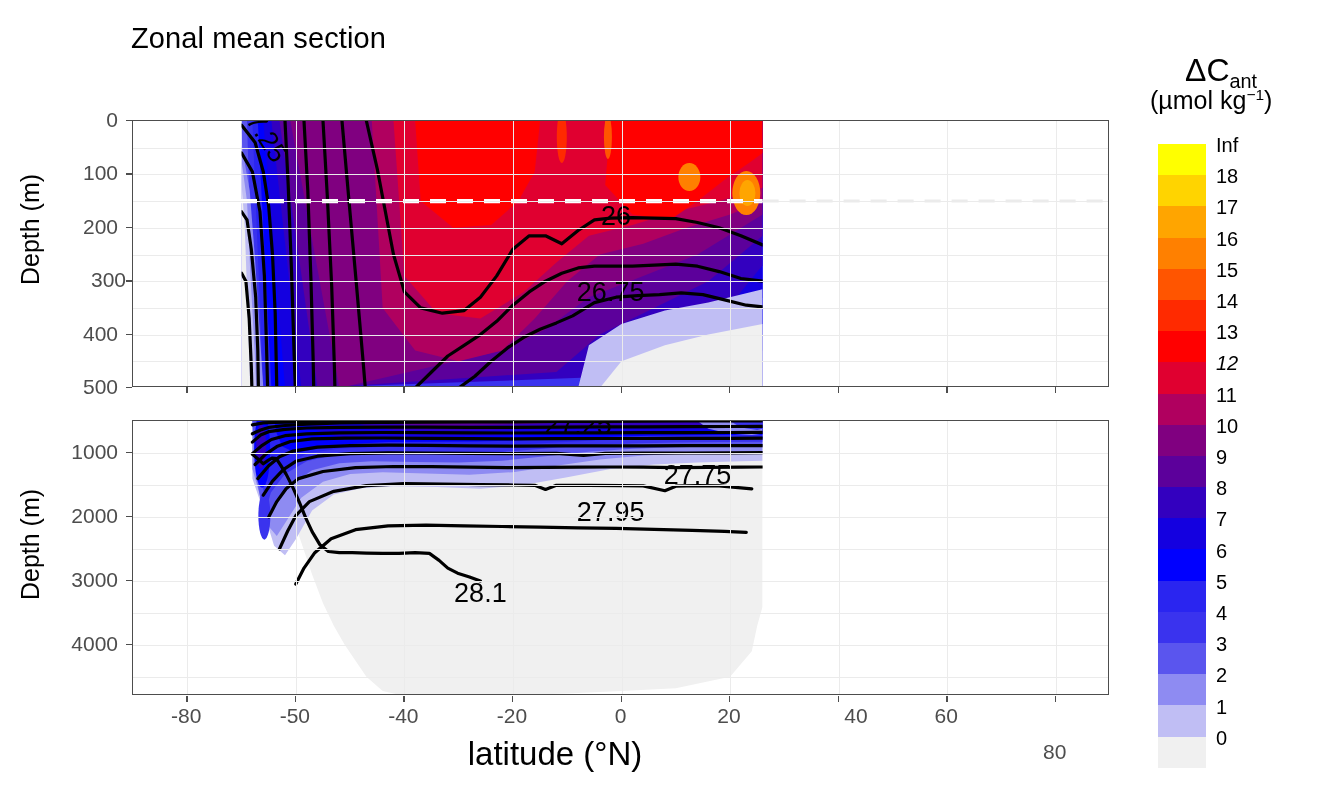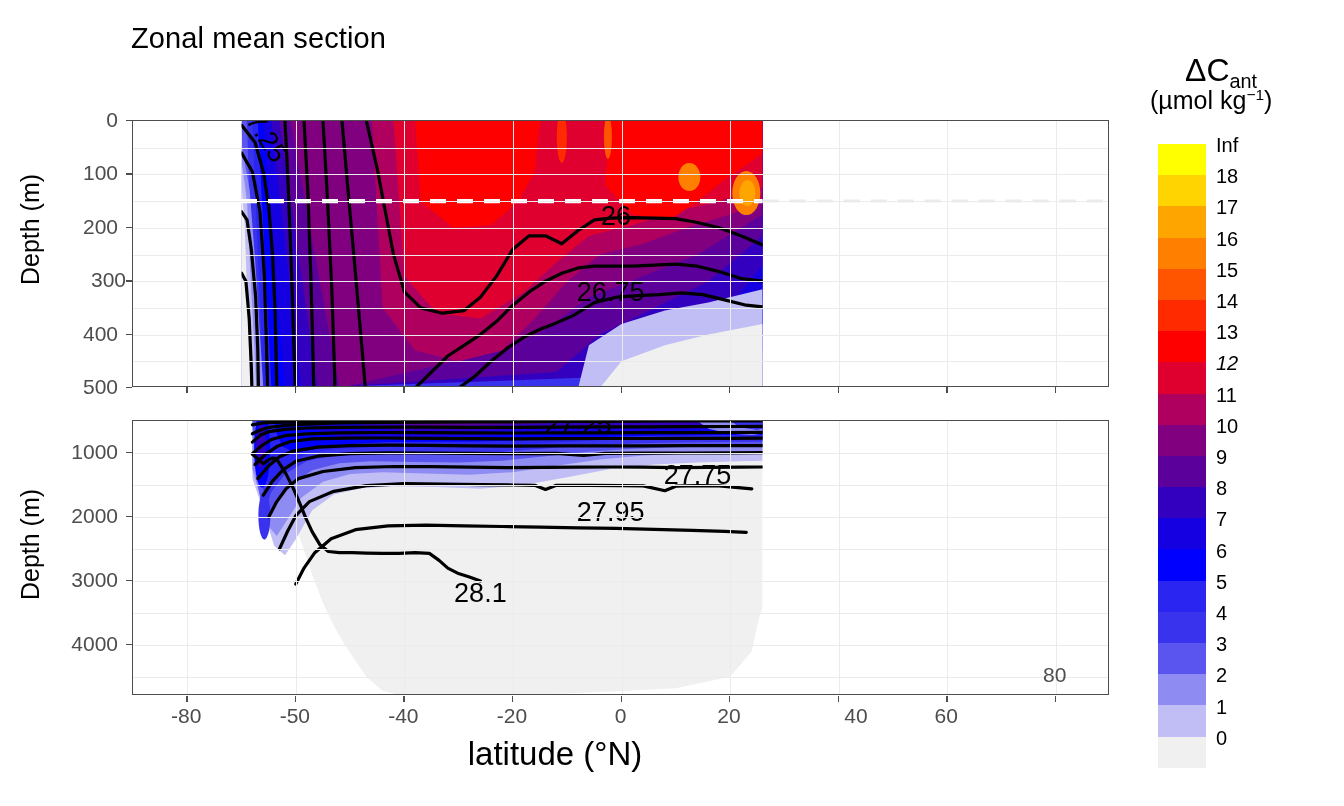--- a/index.html
+++ b/index.html
@@ -193,21 +193,21 @@
       <div class="tickmark-x" style="left: 620.5px; top: 387px;"></div>
       <div class="xtick-lab" style="left: 699.056px; top: 704px;">20</div>
       <div class="tickmark-x" style="left: 729.056px; top: 696px;"></div>
       <div class="tickmark-x" style="left: 729.056px; top: 387px;"></div>
       <div class="xtick-lab" style="left: 807.611px; top: 704px; text-align: right;">40</div>
       <div class="tickmark-x" style="left: 837.611px; top: 696px;"></div>
       <div class="tickmark-x" style="left: 837.611px; top: 387px;"></div>
       <div class="xtick-lab" style="left: 916.167px; top: 704px;">60</div>
       <div class="tickmark-x" style="left: 946.167px; top: 696px;"></div>
       <div class="tickmark-x" style="left: 946.167px; top: 387px;"></div>
-      <div class="xtick-lab" style="left: 1024.72px; top: 663px;">80</div>
+      <div class="xtick-lab" style="left: 1024.72px; top: 740px;">80</div>
       <div class="tickmark-x" style="left: 1054.72px; top: 696px;"></div>
       <div class="tickmark-x" style="left: 1054.72px; top: 387px;"></div>
     </div>
   <div id="x-axis-title">latitude (°N)</div>
 
   <div id="legend">
     <div id="legend-title-1">ΔC<sub>ant</sub></div>
     <div id="legend-title-2">(µmol kg<sup>−1</sup>)</div>
     <div id="colorbar">
         <div class="cbar-cell" style="background: rgb(255, 255, 0);"></div>

